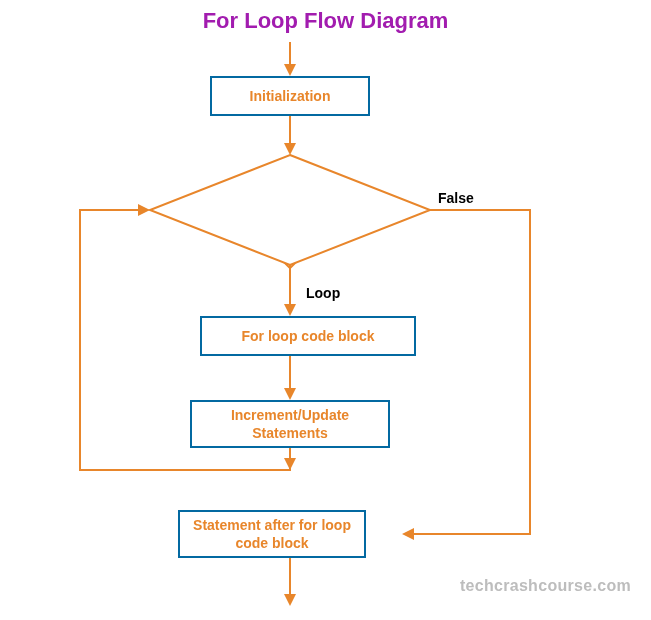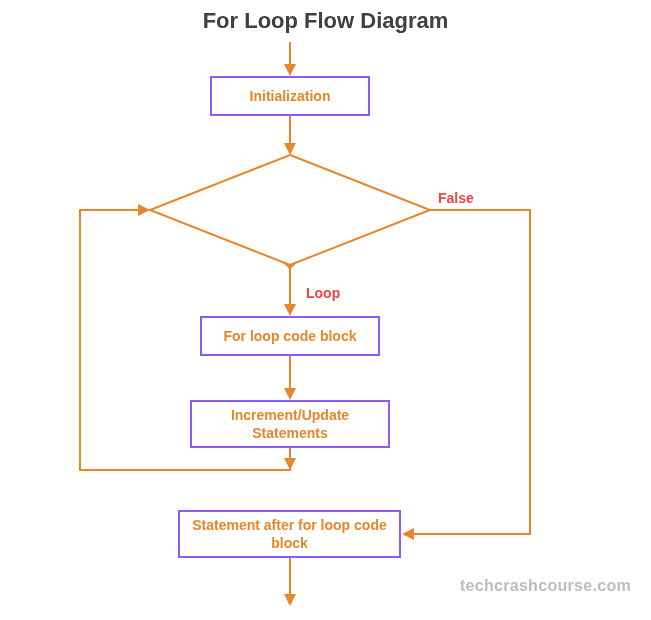--- a/index.html
+++ b/index.html
@@ -13,35 +13,35 @@
     overflow: hidden;
   }
   .title {
     position: absolute;
     top: 8px;
     left: 0;
     width: 651px;
     text-align: center;
     font-size: 22px;
     font-weight: 700;
-    color: #404040;
+    color: #a21caf;
   }
   .watermark {
     position: absolute;
     right: 20px;
     bottom: 25px;
     color: #bdbdbd;
     font-size: 16px;
     font-weight: 600;
     letter-spacing: 0.3px;
     margin-top: 45px;
   }
   .box {
     position: absolute;
-    border: 2px solid #8b5cf6;
+    border: 2px solid #0369a1;
     background: #fff;
     color: #e8862b;
     display: flex;
     align-items: center;
     justify-content: center;
     text-align: center;
     font-size: 14px;
     font-weight: 600;
     line-height: 1.3;
     box-sizing: border-box;
@@ -63,21 +63,21 @@
     font-size: 14px;
     font-weight: 600;
     text-align: center;
     line-height: 1.2;
     display: flex;
     align-items: center;
     justify-content: center;
   }
   .edge-label {
     position: absolute;
-    color: #ef4444;
+    color: #000000;
     font-size: 14px;
     font-weight: 600;
   }
   svg.lines {
     position: absolute;
     left: 0; top: 0;
     width: 651px;
     height: 620px;
     pointer-events: none;
   }
@@ -99,29 +99,29 @@
 <div class="box" style="left:210px; top:76px; width:160px; height:40px;">
   <span>Initialization</span>
 </div>
 
 <div class="diamond-wrap" style="left:150px; top:148px; width:280px; height:130px;">
   <div class="diamond" style="left:100px; top:25px; width:80px; height:80px;"></div>
 
 </div>
 <div class="diamond-label" style="left:225px; top:190px; width:130px; height:40px;">For loop condition</div>
 
-<div class="box" style="left:200px; top:316px; width:180px; height:40px;">
+<div class="box" style="left:200px; top:316px; width:216px; height:40px;">
   <span>For loop code block</span>
 </div>
 
 <div class="box" style="left:190px; top:400px; width:200px; height:48px;">
   <span>Increment/Update Statements</span>
 </div>
 
-<div class="box" style="left:178px; top:510px; width:223px; height:48px;">
+<div class="box" style="left:178px; top:510px; width:188px; height:48px;">
   <span>Statement after for loop code block</span>
 </div>
 
 <div class="edge-label" style="left:306px; top:285px;">Loop</div>
 <div class="edge-label" style="left:438px; top:190px;">False</div>
 
 <div class="watermark">techcrashcourse.com</div>
 
 <svg class="lines" viewBox="0 0 651 620">
 

